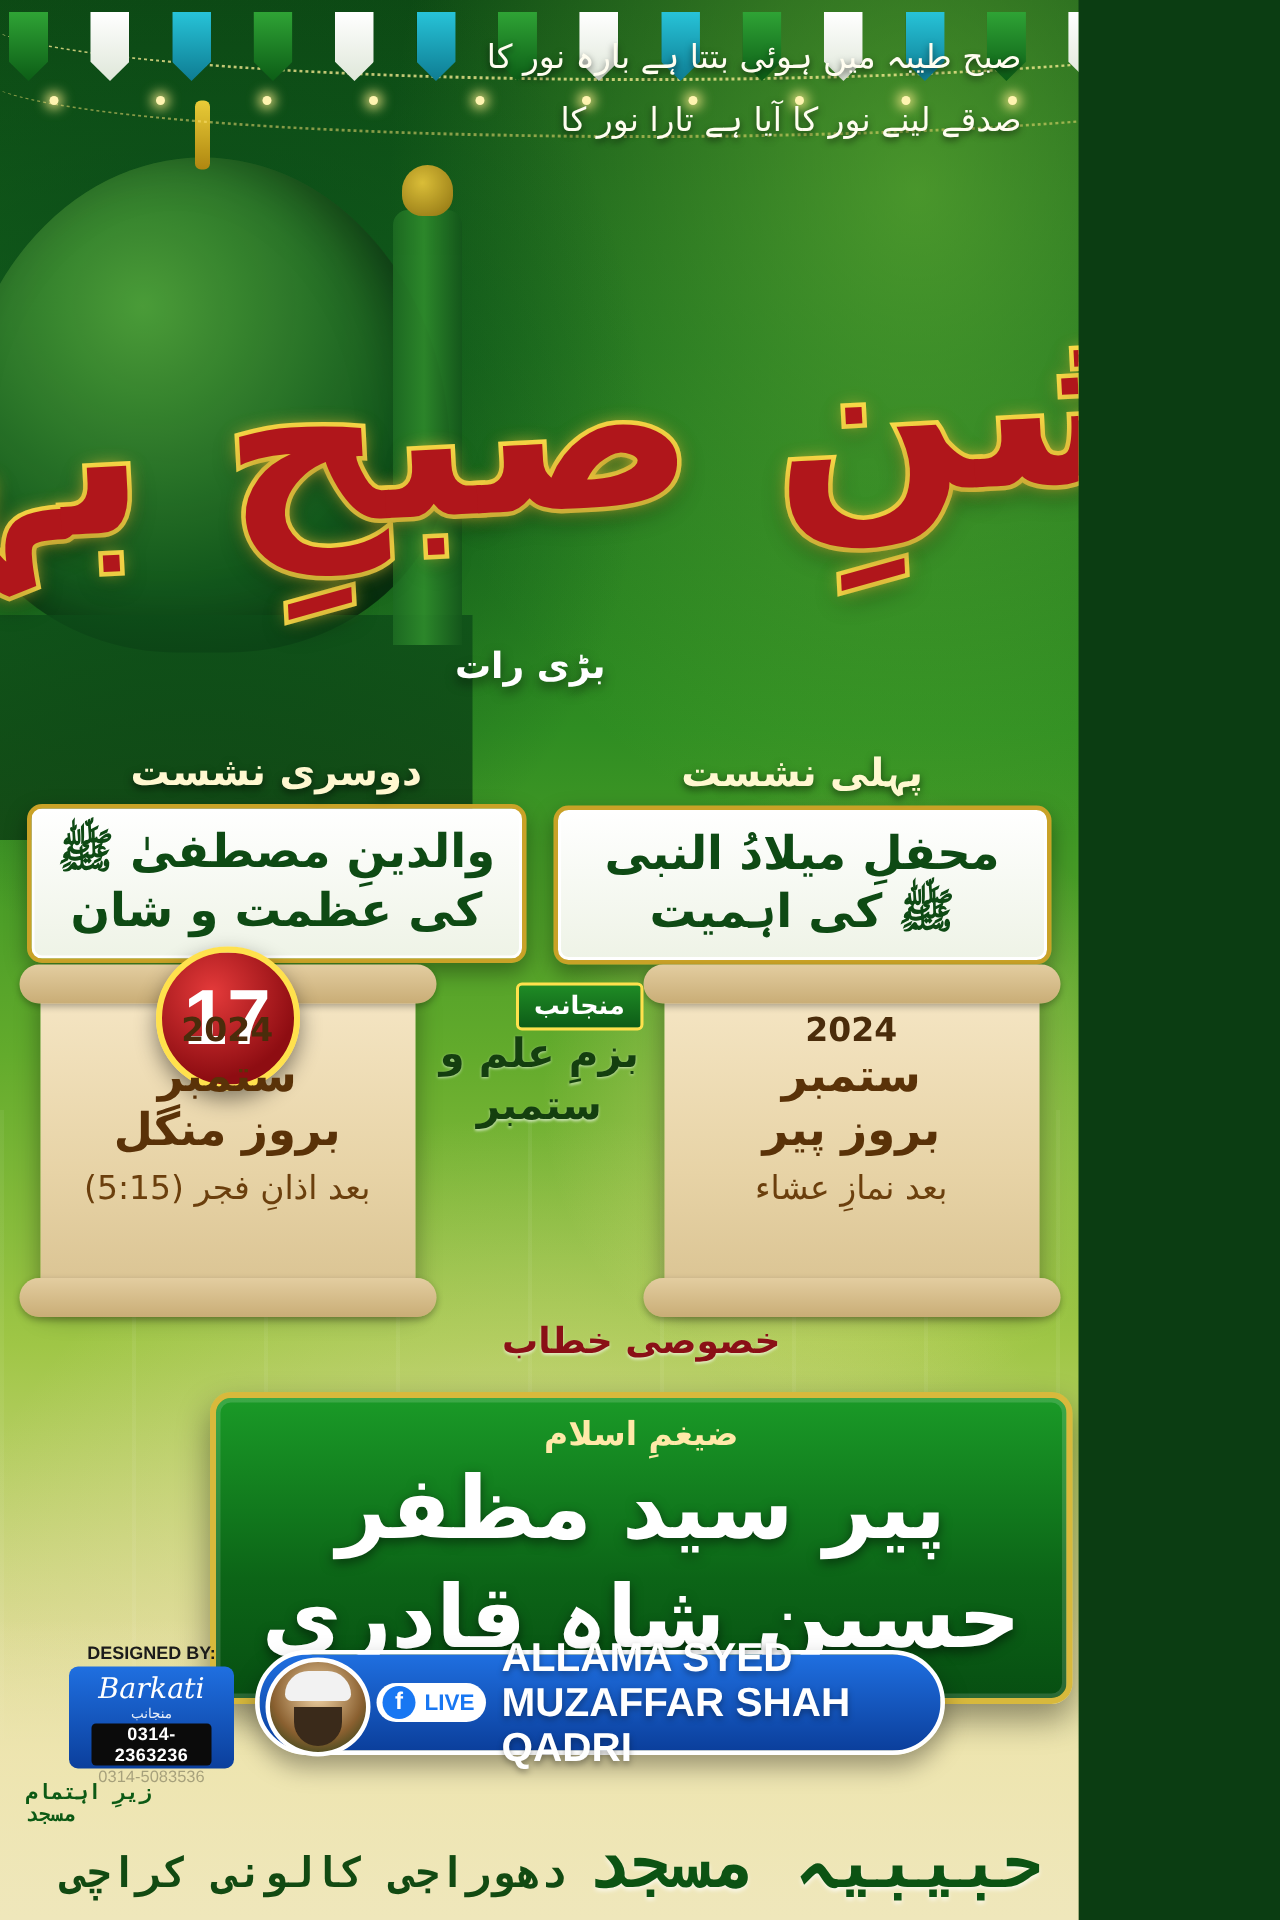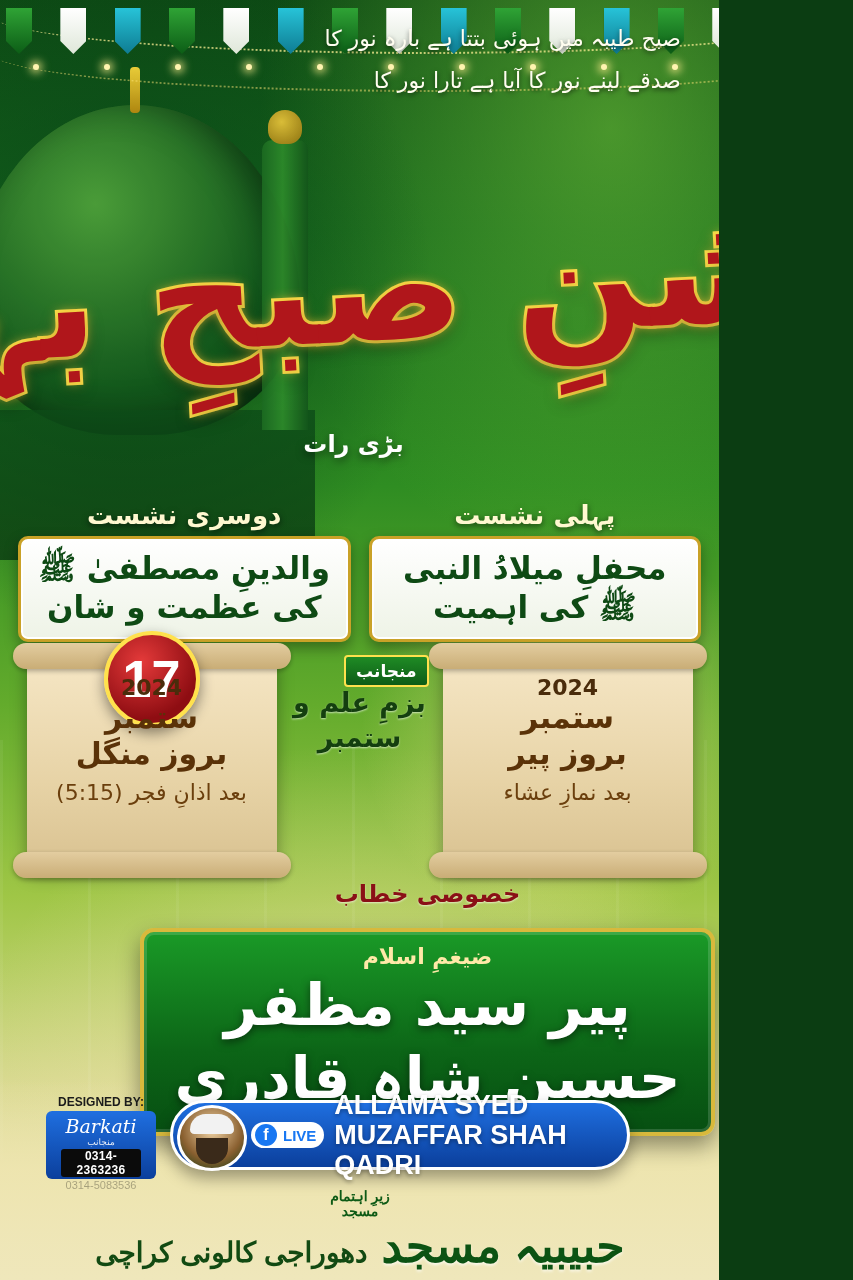--- a/index.html
+++ b/index.html
@@ -348,23 +348,23 @@
   .designer .brand { font-family: "DejaVu Serif", serif; font-size: 19px; font-style: italic; }
   .designer .sub { font-size: 9px; opacity: .9; }
   .designer .phone {
     background: #0b0b0b; color: #fff; font-size: 12px; font-weight: bold;
     border-radius: 3px; margin-top: 2px; letter-spacing: .3px;
   }
   .designer .ghost { font-size: 11px; color: rgba(0,0,0,.3); }
 
   
   .footer {
-    position: absolute; left: 1px; right: 0; bottom: 8px;
-    text-align: center; direction: rtl;
-    font-family: Liberation Sans, sans-serif;
+    position: absolute; left: 17px; right: 0; bottom: 8px;
+    text-align: left; direction: rtl;
+    font-family: Liberation Mono, monospace;
   }
   .footer .crest {
     display: inline-block;
     color: #0d5a15; font-size: 14px; font-weight: bold;
     line-height: 1.1; margin-bottom: 2px;
   }
   .footer .mosque {
     color: #0c5313; font-weight: bold; font-size: 46px;
     text-shadow: 0 2px 3px rgba(255,255,255,.65);
     line-height: 1.1;

